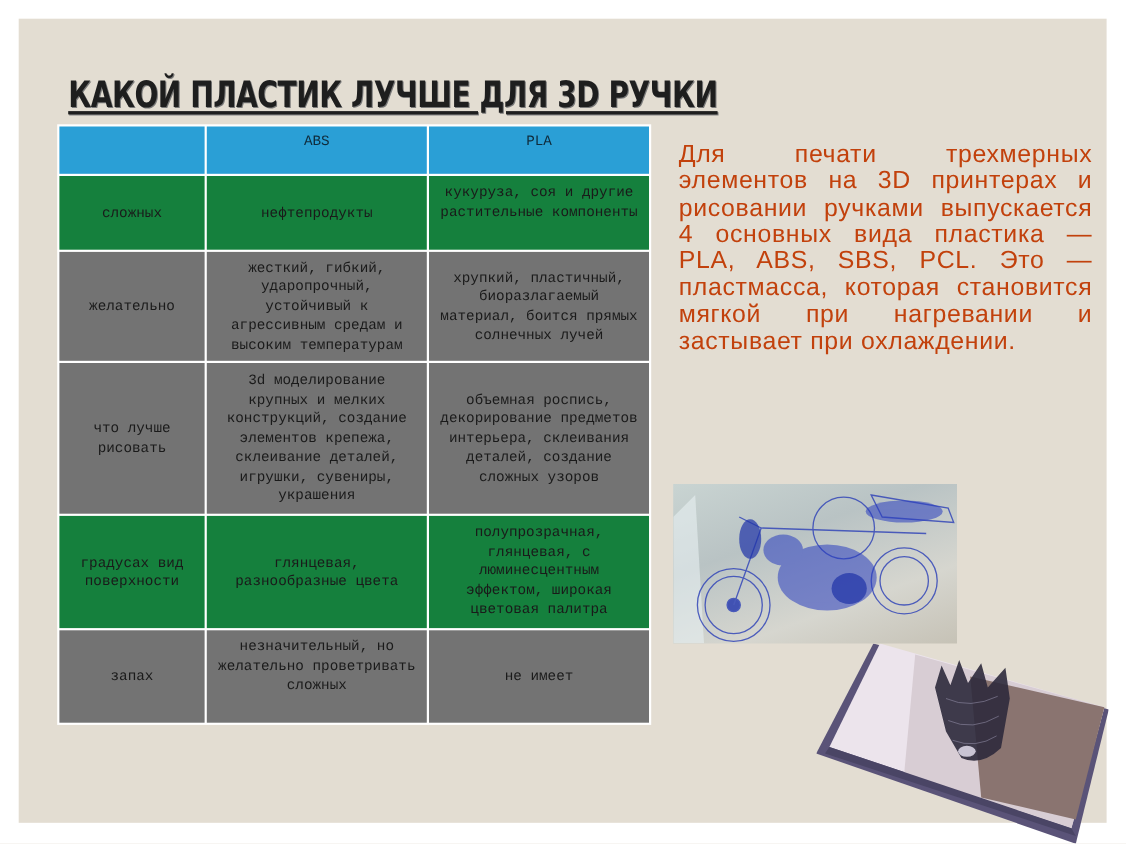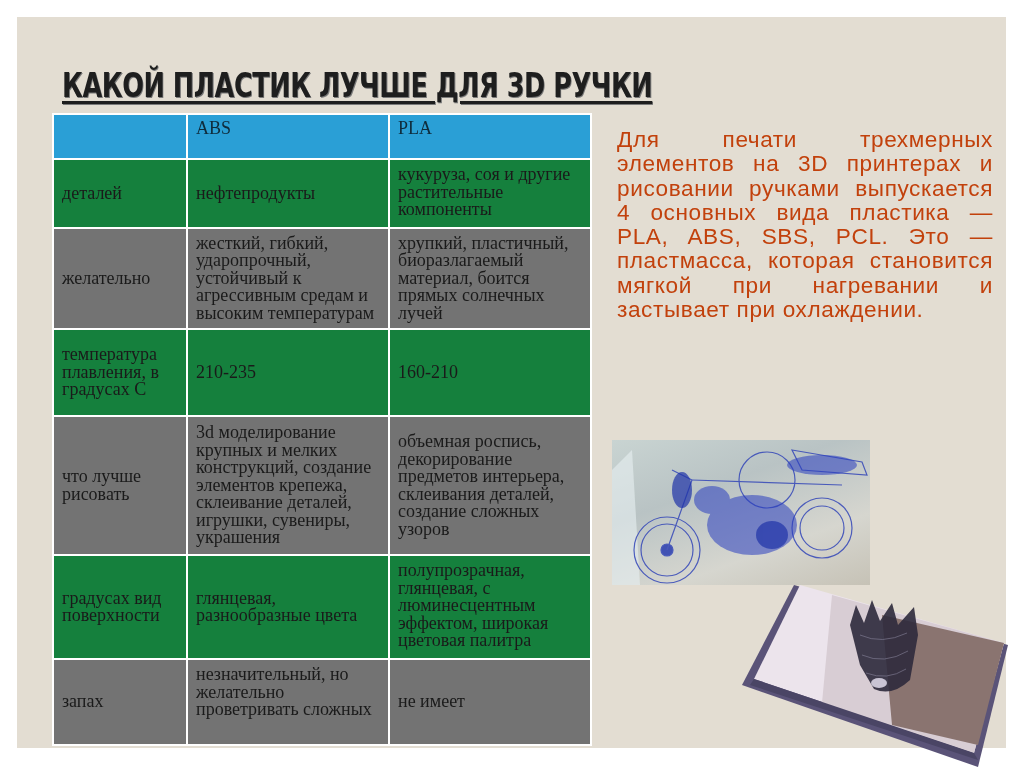--- a/index.html
+++ b/index.html
@@ -1,20 +1,20 @@
 <!DOCTYPE html>
 <html><head>
 <meta charset="utf-8">
 <style>
   html,body{margin:0;padding:0;}
   body{width:1024px;height:767px;background:#ffffff;position:relative;overflow:hidden;font-family:"Liberation Serif",serif;}
   .slide{position:absolute;left:17px;top:17px;width:989px;height:731px;background:#e3ddd2;}
   .title{position:absolute;left:62px;top:66px;margin:0;font-family:"DejaVu Sans Condensed","DejaVu Sans",sans-serif;font-weight:bold;font-size:33px;letter-spacing:-0.5px;color:#1e1e1e;text-decoration:underline;text-decoration-thickness:3px;text-underline-offset:4px;text-shadow:1px 1px 0 #7a7a7a;white-space:nowrap;transform:scaleX(0.86);transform-origin:left top;}
   table.cmp{position:absolute;left:52px;top:113px;width:540px;border-collapse:separate;border-spacing:2px;background:#ffffff;}
-  table.cmp td{font-family:Liberation Serif, serif;font-size:18px;line-height:17.5px;color:#1a1a1a;vertical-align:middle;padding:2px 8px 2px 8px;}
+  table.cmp td{font-family:Liberation Mono, monospace;font-size:13px;line-height:17.5px;color:#1a1a1a;vertical-align:middle;padding:2px 8px 2px 8px;text-align:center;}
   table.cmp tr.head td{background:#2a9fd6;color:#0f2b3b;vertical-align:top;padding-top:5px;height:36px;}
   table.cmp tr.odd td{background:#15803d;}
   table.cmp tr.even td{background:#737373;}
   .c1{width:116px;}
   .c2{width:184px;}
   .c3{width:184px;}
   .cell-top{vertical-align:top!important;padding-top:6px!important;}
   .para{position:absolute;left:617px;top:128px;width:376px;margin:0;font-family:"Liberation Sans",sans-serif;font-size:22.6px;line-height:24.3px;color:#c2410c;text-align:justify;letter-spacing:0.6px;}
   .pic1{position:absolute;left:612px;top:440px;width:258px;height:145px;overflow:hidden;background:linear-gradient(160deg,#c9d4d2 0%,#b9c3c4 35%,#d6d6cf 70%,#c6c2b6 100%);}
   .pic2{position:absolute;left:742px;top:585px;width:266px;height:182px;overflow:hidden;}
@@ -27,33 +27,28 @@
 <h1 class="title">КАКОЙ ПЛАСТИК ЛУЧШЕ ДЛЯ 3D РУЧКИ</h1>
 
 <table class="cmp">
   <tbody>
       <tr class="head">
     <td class="c1"></td>
     <td class="c2">ABS</td>
     <td class="c3">PLA</td>
   </tr>
   <tr class="odd" style="height:67px">
-    <td>деталей</td>
+    <td>сложных</td>
     <td>нефтепродукты</td>
     <td class="cell-top">кукуруза, соя и другие растительные компоненты</td>
   </tr>
   <tr class="even" style="height:99px">
     <td>желательно</td>
     <td>жесткий, гибкий, ударопрочный, устойчивый к агрессивным средам и высоким температурам</td>
     <td>хрупкий, пластичный, биоразлагаемый материал, боится прямых солнечных лучей</td>
-  </tr>
-  <tr class="odd" style="height:85px">
-    <td>температура плавления, в градусах С</td>
-    <td>210-235</td>
-    <td>160-210</td>
   </tr>
   <tr class="even" style="height:137px">
     <td>что лучше рисовать</td>
     <td>3d моделирование крупных и мелких конструкций, создание элементов крепежа, склеивание деталей, игрушки, сувениры, украшения</td>
     <td>объемная роспись, декорирование предметов интерьера, склеивания деталей, создание сложных узоров</td>
   </tr>
   <tr class="odd" style="height:102px">
     <td>градусах вид поверхности</td>
     <td>глянцевая, разнообразные цвета</td>
     <td class="cell-top">полупрозрачная, глянцевая, с люминесцентным эффектом, широкая цветовая палитра</td>

